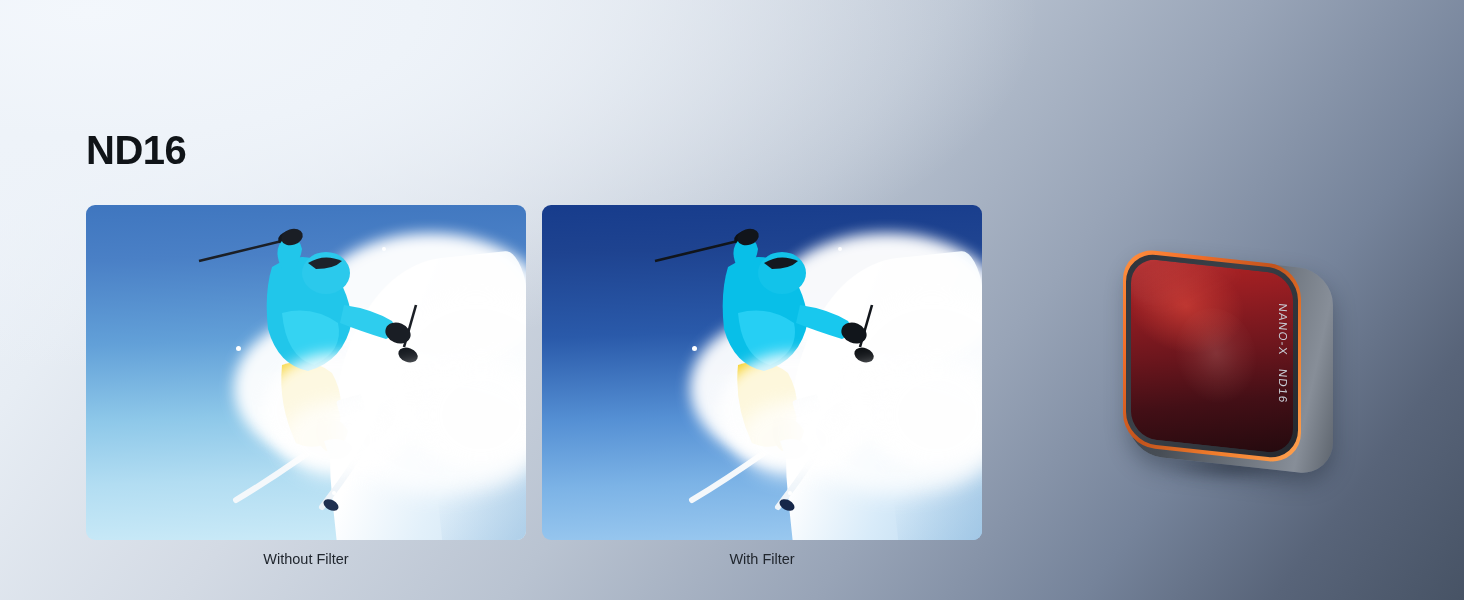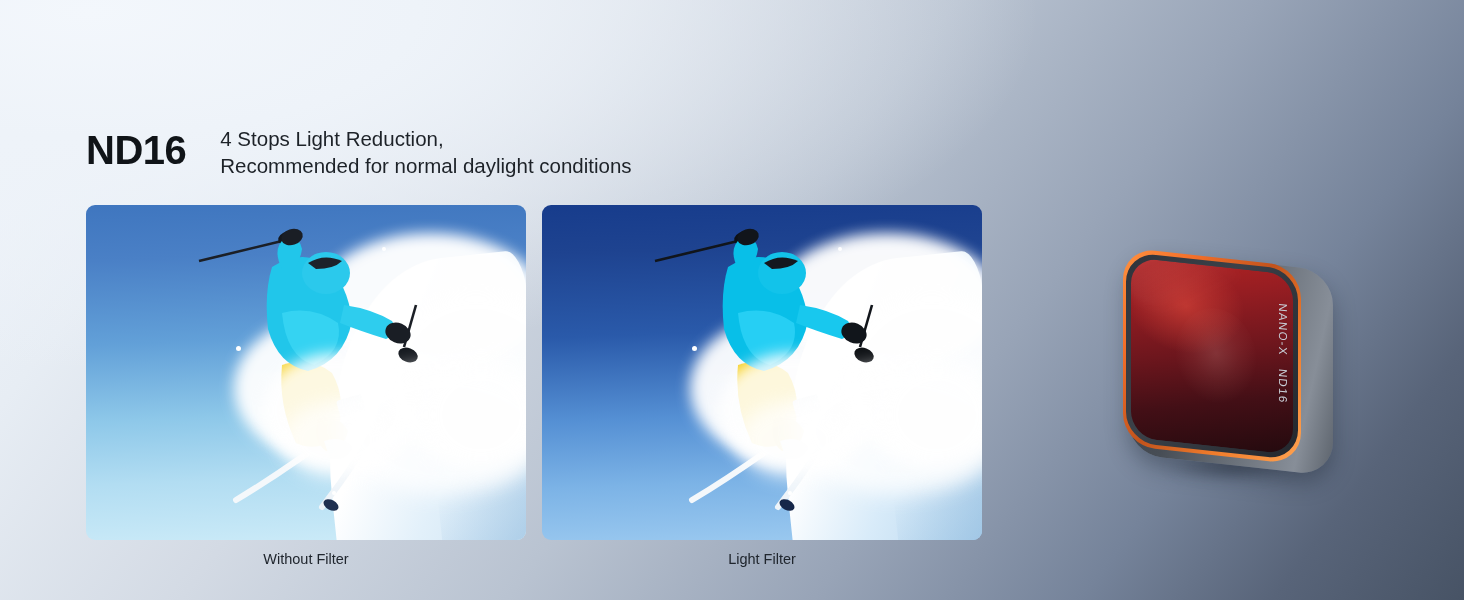--- a/index.html
+++ b/index.html
@@ -241,24 +241,20 @@
     white-space: nowrap;
   }
 </style>
 </head>
 <body>
 
 <div class="banner">
 
   <div class="headline">
     <div class="nd-title">ND16</div>
-    <div class="nd-sub">
-      <div>4 Stops Light Reduction,</div>
-      <div>Recommended for normal daylight conditions</div>
-    </div>
   </div>
 
   <div class="photo photo-left">
     <div class="sky"></div>
     <div class="slope">
       <div class="slope-shade"></div>
     </div>
 
     <div class="spray s1"></div>
     <div class="spray s2"></div>
@@ -344,21 +340,21 @@
     <div class="spray s6"></div>
     <div class="spray s7"></div>
 
     <div class="flake" style="left:150px;top:141px;width:5px;height:5px;"></div>
     <div class="flake" style="left:296px;top:42px;width:4px;height:4px;"></div>
     <div class="flake" style="left:330px;top:60px;width:3px;height:3px;"></div>
     <div class="flake" style="left:246px;top:286px;width:4px;height:4px;"></div>
   </div>
 
   <div class="caption cap-left">Without Filter</div>
-  <div class="caption cap-right">Light Filter</div>
+  <div class="caption cap-right">With Filter</div>
 
   <div class="product">
     <div class="prod-shadow"></div>
     <div class="prod-body"></div>
     <div class="prod-ring"></div>
     <div class="prod-bezel"></div>
     <div class="prod-glass">
       <div class="glass-sheen"></div>
       <div class="glass-ellipse"></div>
     </div>

